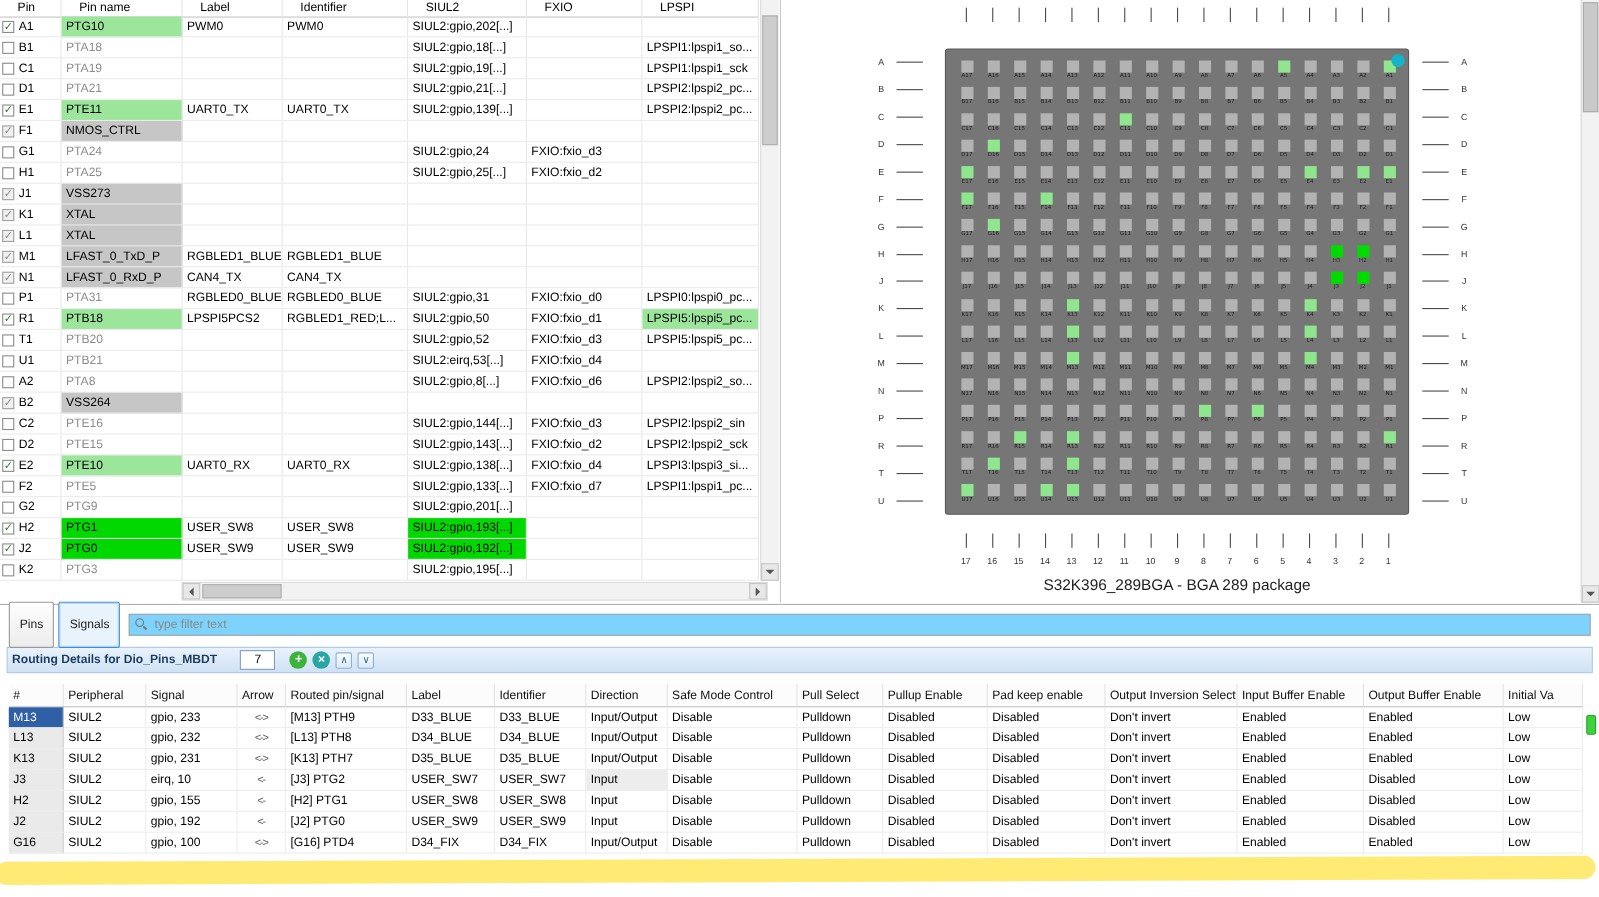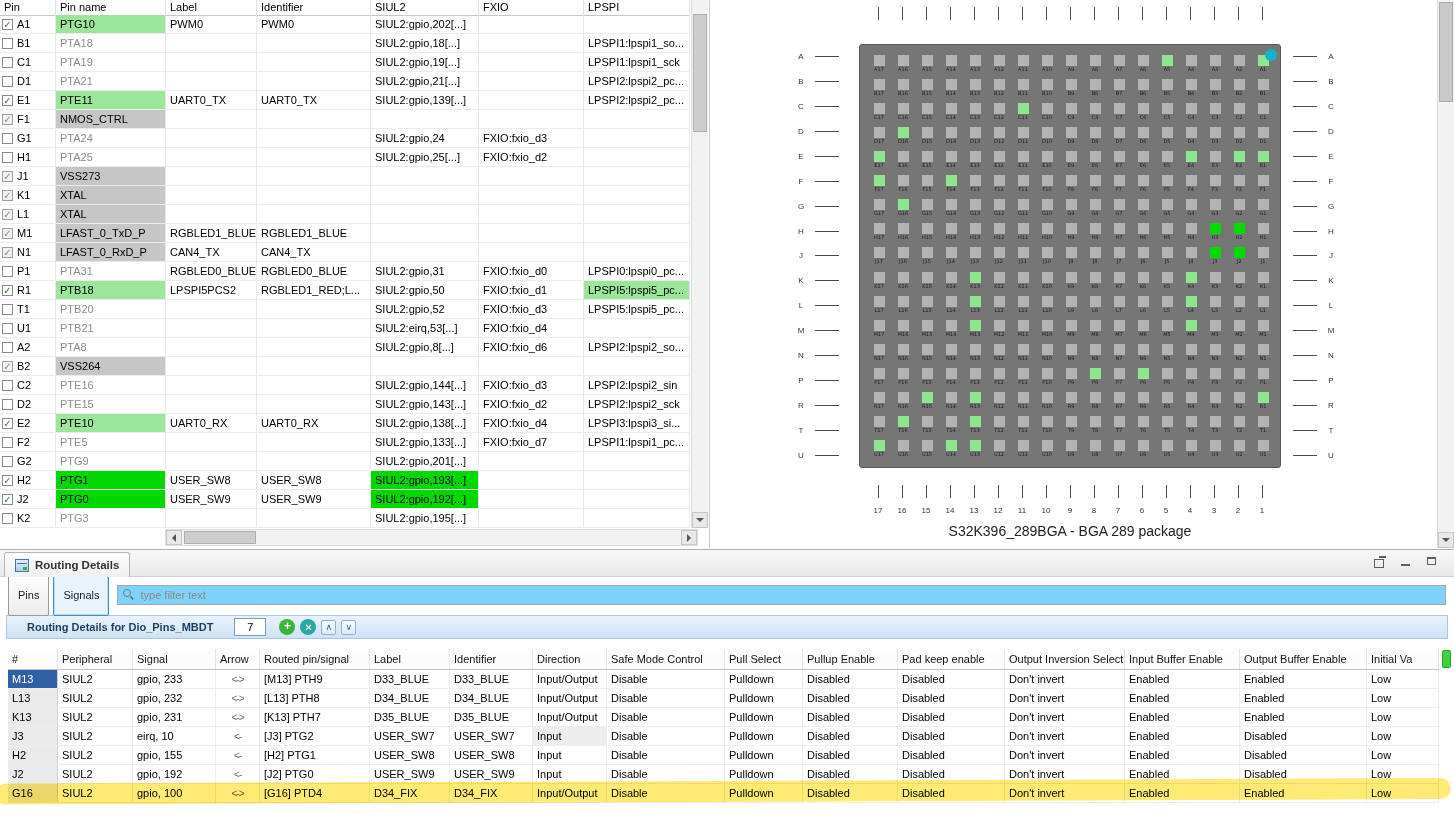--- a/index.html
+++ b/index.html
@@ -3,21 +3,21 @@
 <meta charset="utf-8">
 <style>
   html,body{margin:0;padding:0;background:#fff;}
   .app{position:relative;width:1454px;height:815px;overflow:hidden;background:#fff;
        font-family:"Liberation Sans",sans-serif;font-size:11px;color:#000;}
 
   
   .pin-panel{position:absolute;left:0;top:0;width:710px;height:548px;border-right:1px solid #c8c8c8;box-sizing:border-box;background:#fff;}
   .pt-hrow{position:absolute;left:0;top:0;width:690px;height:15px;display:grid;
            grid-template-columns:56px 110px 91px 114px 108px 105px 106px;border-bottom:1px solid #c6c6c6;background:#fff;}
-  .pt-hc{padding-left:4px;font-size:11px;line-height:15px;overflow:hidden;white-space:nowrap;border-right:1px solid #e4e4e4;}
+  .pt-hc{padding-left:16px;font-size:11px;line-height:15px;overflow:hidden;white-space:nowrap;border-right:1px solid #e4e4e4;}
   .pt-body{position:absolute;left:0;top:15px;width:690px;}
   .pt-row{display:grid;grid-template-columns:56px 110px 91px 114px 108px 105px 106px;height:19px;}
   .pt-c{padding-left:4px;line-height:19px;overflow:hidden;white-space:nowrap;border-right:1px solid #e8e8e8;border-bottom:1px solid #ececec;}
   .pt-pin{display:flex;align-items:center;gap:4px;padding-left:2px;}
   .cb{width:11px;height:11px;box-sizing:border-box;border:1px solid #8a8a8a;background:#fff;font-size:10px;line-height:9px;text-align:center;color:#2e7d2e;flex:0 0 auto;}
   .cb.dim{color:#8a8a8a;border-color:#a0a0a0;background:#f1f1f1;}
   .pid{color:#000;}
   .nm.green{background:var(--lg);}
   .nm.bright{background:var(--bg2);}
   .nm.gray{background:var(--gray);}
@@ -90,21 +90,21 @@
              border:1px solid #999;border-radius:2px;color:#222;}
   .rd-tabbtn.active{border:1px solid #3f8fd6;background:#e9f3fc;box-shadow:inset 0 0 0 1px #bcd9f2;}
   .filter{flex:1;height:20px;border:1px solid #a6a6a6;display:flex;align-items:center;background:#7dd3fc;margin-left:4px;box-sizing:border-box;}
   .filter-in{flex:1;border:none;outline:none;font-family:"Liberation Sans",sans-serif;font-size:11px;color:#333;background:transparent;}
   .filter-in::placeholder{color:#8a8a8a;}
   .mag{width:13px;height:13px;margin:0 3px 0 4px;position:relative;flex:0 0 auto;}
   .mag::before{content:'';position:absolute;left:1px;top:1px;width:6px;height:6px;border:1.5px solid #777;border-radius:50%;}
   .mag::after{content:'';position:absolute;left:8px;top:9px;width:4px;height:1.5px;background:#777;transform:rotate(45deg);}
 
   .rd-toolbar{margin:8px 6px 0 6px;height:24px;background:linear-gradient(#e9f2fc,#cfe2f5);border:1px solid #a9c6e2;
-              display:flex;align-items:center;gap:5px;padding:0 20px;box-sizing:border-box;}
+              display:flex;align-items:center;gap:5px;padding:0 4px;box-sizing:border-box;}
   .rd-tb-label{font-size:11px;font-weight:700;color:#1c3d5e;margin-right:16px;}
   .count{width:30px;height:16px;border:1px solid #7f9db9;text-align:center;font-family:"Liberation Sans",sans-serif;font-size:11px;padding:0;background:#fff;}
   .btn{width:16px;height:16px;border-radius:50%;color:#fff;font-size:12px;line-height:15px;text-align:center;font-weight:700;cursor:pointer;}
   .btn.add{background:#3cb43c;margin-left:8px;}
   .btn.del{background:#2aa7a0;font-size:11px;line-height:16px;}
   .btn.nav{border-radius:2px;background:linear-gradient(#fafdff,#dceaf8);border:1px solid #8fb1d4;color:#36648b;
            font-size:9px;line-height:13px;width:15px;height:15px;font-weight:400;box-sizing:border-box;}
 
   .rd-table{margin:10px 0 0 8px;position:relative;width:1431px;}
   .rhrow,.rrow{display:grid;grid-template-columns:50px 75px 83px 44px 110px 80px 83px 74px 118px 78px 95px 107px 120px 115px 127px 72px;}
@@ -1842,31 +1842,20 @@
     <div class="caption">S32K396_289BGA - BGA 289 package</div>
     <div class="evsb">
       <div class="evsb-thumb"></div>
       <div class="sb-btn">
           <span class="tri tri-d"></span>
         </div>
     </div>
   </div>
 
   <div class="routing">
-    <div class="rd-titlebar">
-      <div class="rd-tab">
-        <span class="rd-icon"></span>
-        <span class="rd-title">Routing Details</span>
-      </div>
-      <div class="rd-wins">
-        <span class="wi restore"></span>
-        <span class="wi minimize"></span>
-        <span class="wi maximize"></span>
-      </div>
-    </div>
 
     <div class="rd-tabsrow">
       <button class="rd-tabbtn">Pins</button>
       <button class="rd-tabbtn active">Signals</button>
       <div class="filter">
         <span class="mag"></span>
         <input class="filter-in" placeholder="type filter text" style="">
       </div>
     </div>
 

